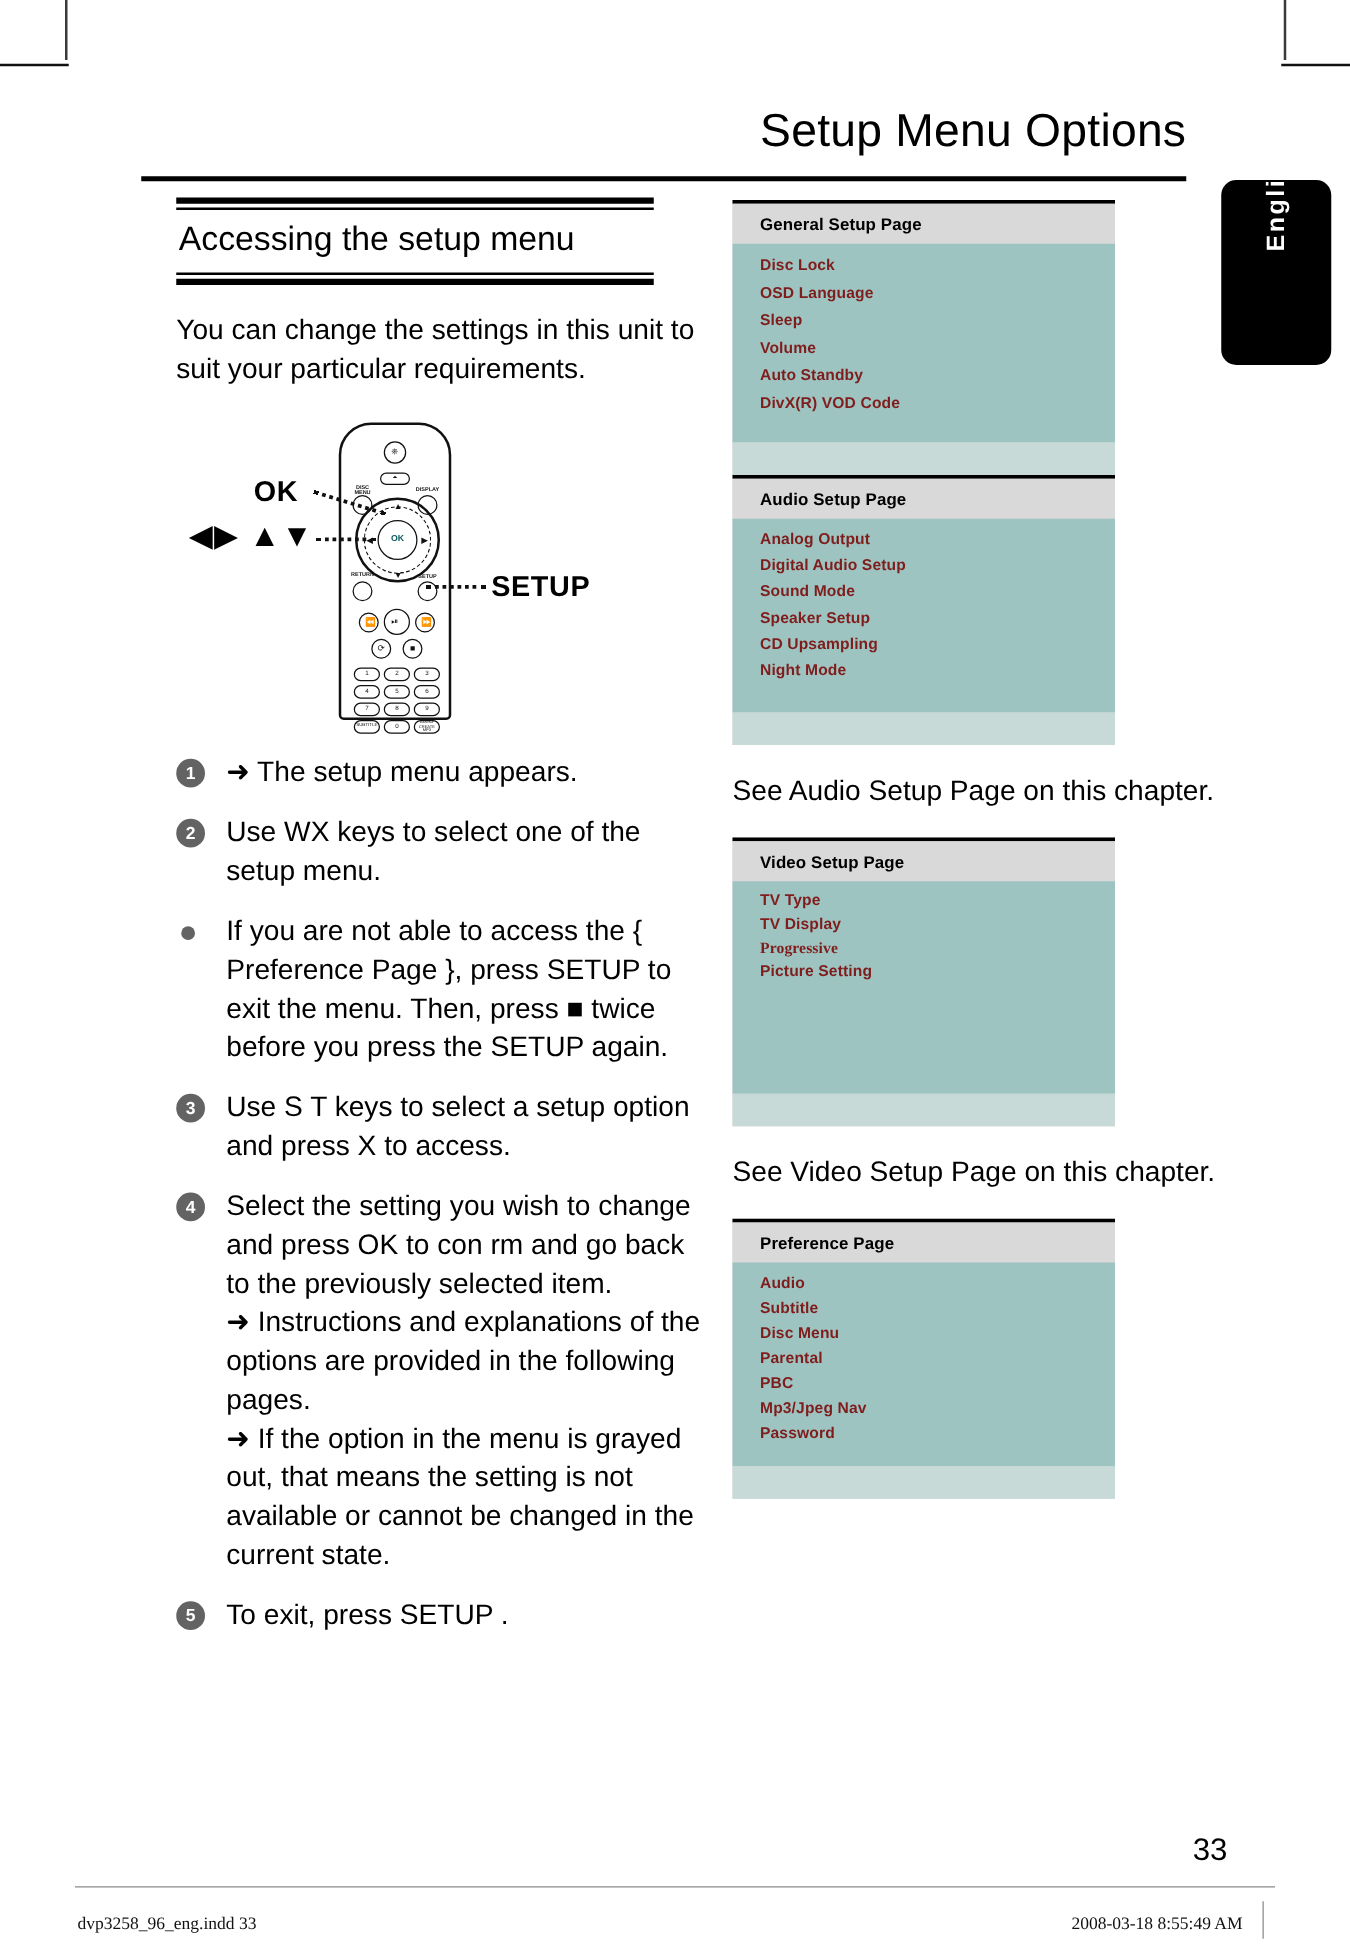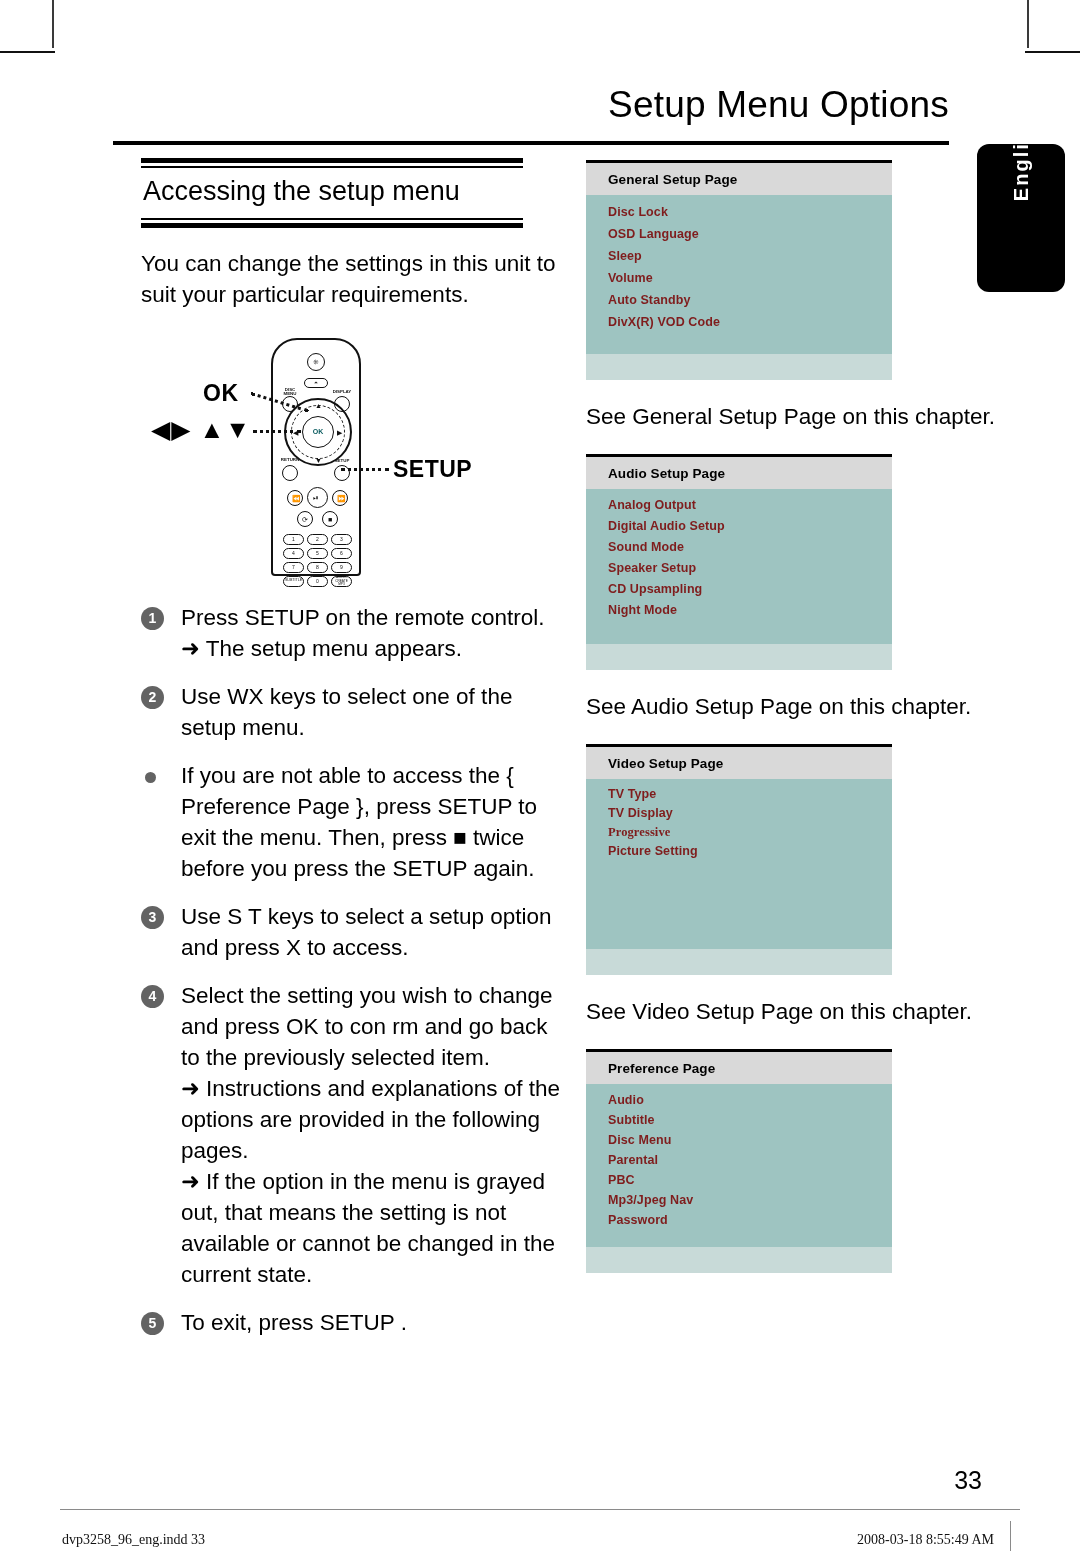--- a/index.html
+++ b/index.html
@@ -448,21 +448,20 @@
       <div id="arrow-cluster" style="left:10px; top:83px;">◀▶ ▲▼</div>
       <div class="leader" style="left:112px; top:96px; width:48px;"></div>
 
       <div class="callout-label" style="left:252px; top:122px;">SETUP</div>
       <div class="leader" style="left:200px; top:134px; width:48px;"></div>
     </div>
 
     <div id="steps">
         <div class="step">
           <span class="marker">1</span>
-          <span class="substep">Press SETUP on the remote control.</span>
           <span class="substep">➜ The setup menu appears.</span>
         </div>
         <div class="step">
           <span class="marker">2</span>
           <span class="substep">Use WX keys to select one of the setup menu.</span>
         </div>
         <div class="step">
           <span class="bullet-dot"></span>
           <span class="substep">If you are not able to access the { Preference Page }, press SETUP to exit the menu. Then, press ■ twice before you press the SETUP again.</span>
         </div>
@@ -490,21 +489,20 @@
           <div class="osd-items" style="height: 144px;">
             <div class="osd-item" style="line-height: 22px;">Disc Lock</div>
             <div class="osd-item" style="line-height: 22px;">OSD Language</div>
             <div class="osd-item" style="line-height: 22px;">Sleep</div>
             <div class="osd-item" style="line-height: 22px;">Volume</div>
             <div class="osd-item" style="line-height: 22px;">Auto Standby</div>
             <div class="osd-item" style="line-height: 22px;">DivX(R) VOD Code</div>
           </div>
           <div class="osd-foot"></div>
         </div>
-        <div class="see-line">See  General Setup Page  on this chapter.</div>
       </div>
       <div class="osd-block">
         <div class="osd-box">
           <div class="osd-title">Audio Setup Page</div>
           <div class="osd-items" style="height: 140px;">
             <div class="osd-item" style="line-height: 21px;">Analog Output</div>
             <div class="osd-item" style="line-height: 21px;">Digital Audio Setup</div>
             <div class="osd-item" style="line-height: 21px;">Sound Mode</div>
             <div class="osd-item" style="line-height: 21px;">Speaker Setup</div>
             <div class="osd-item" style="line-height: 21px;">CD Upsampling</div>

